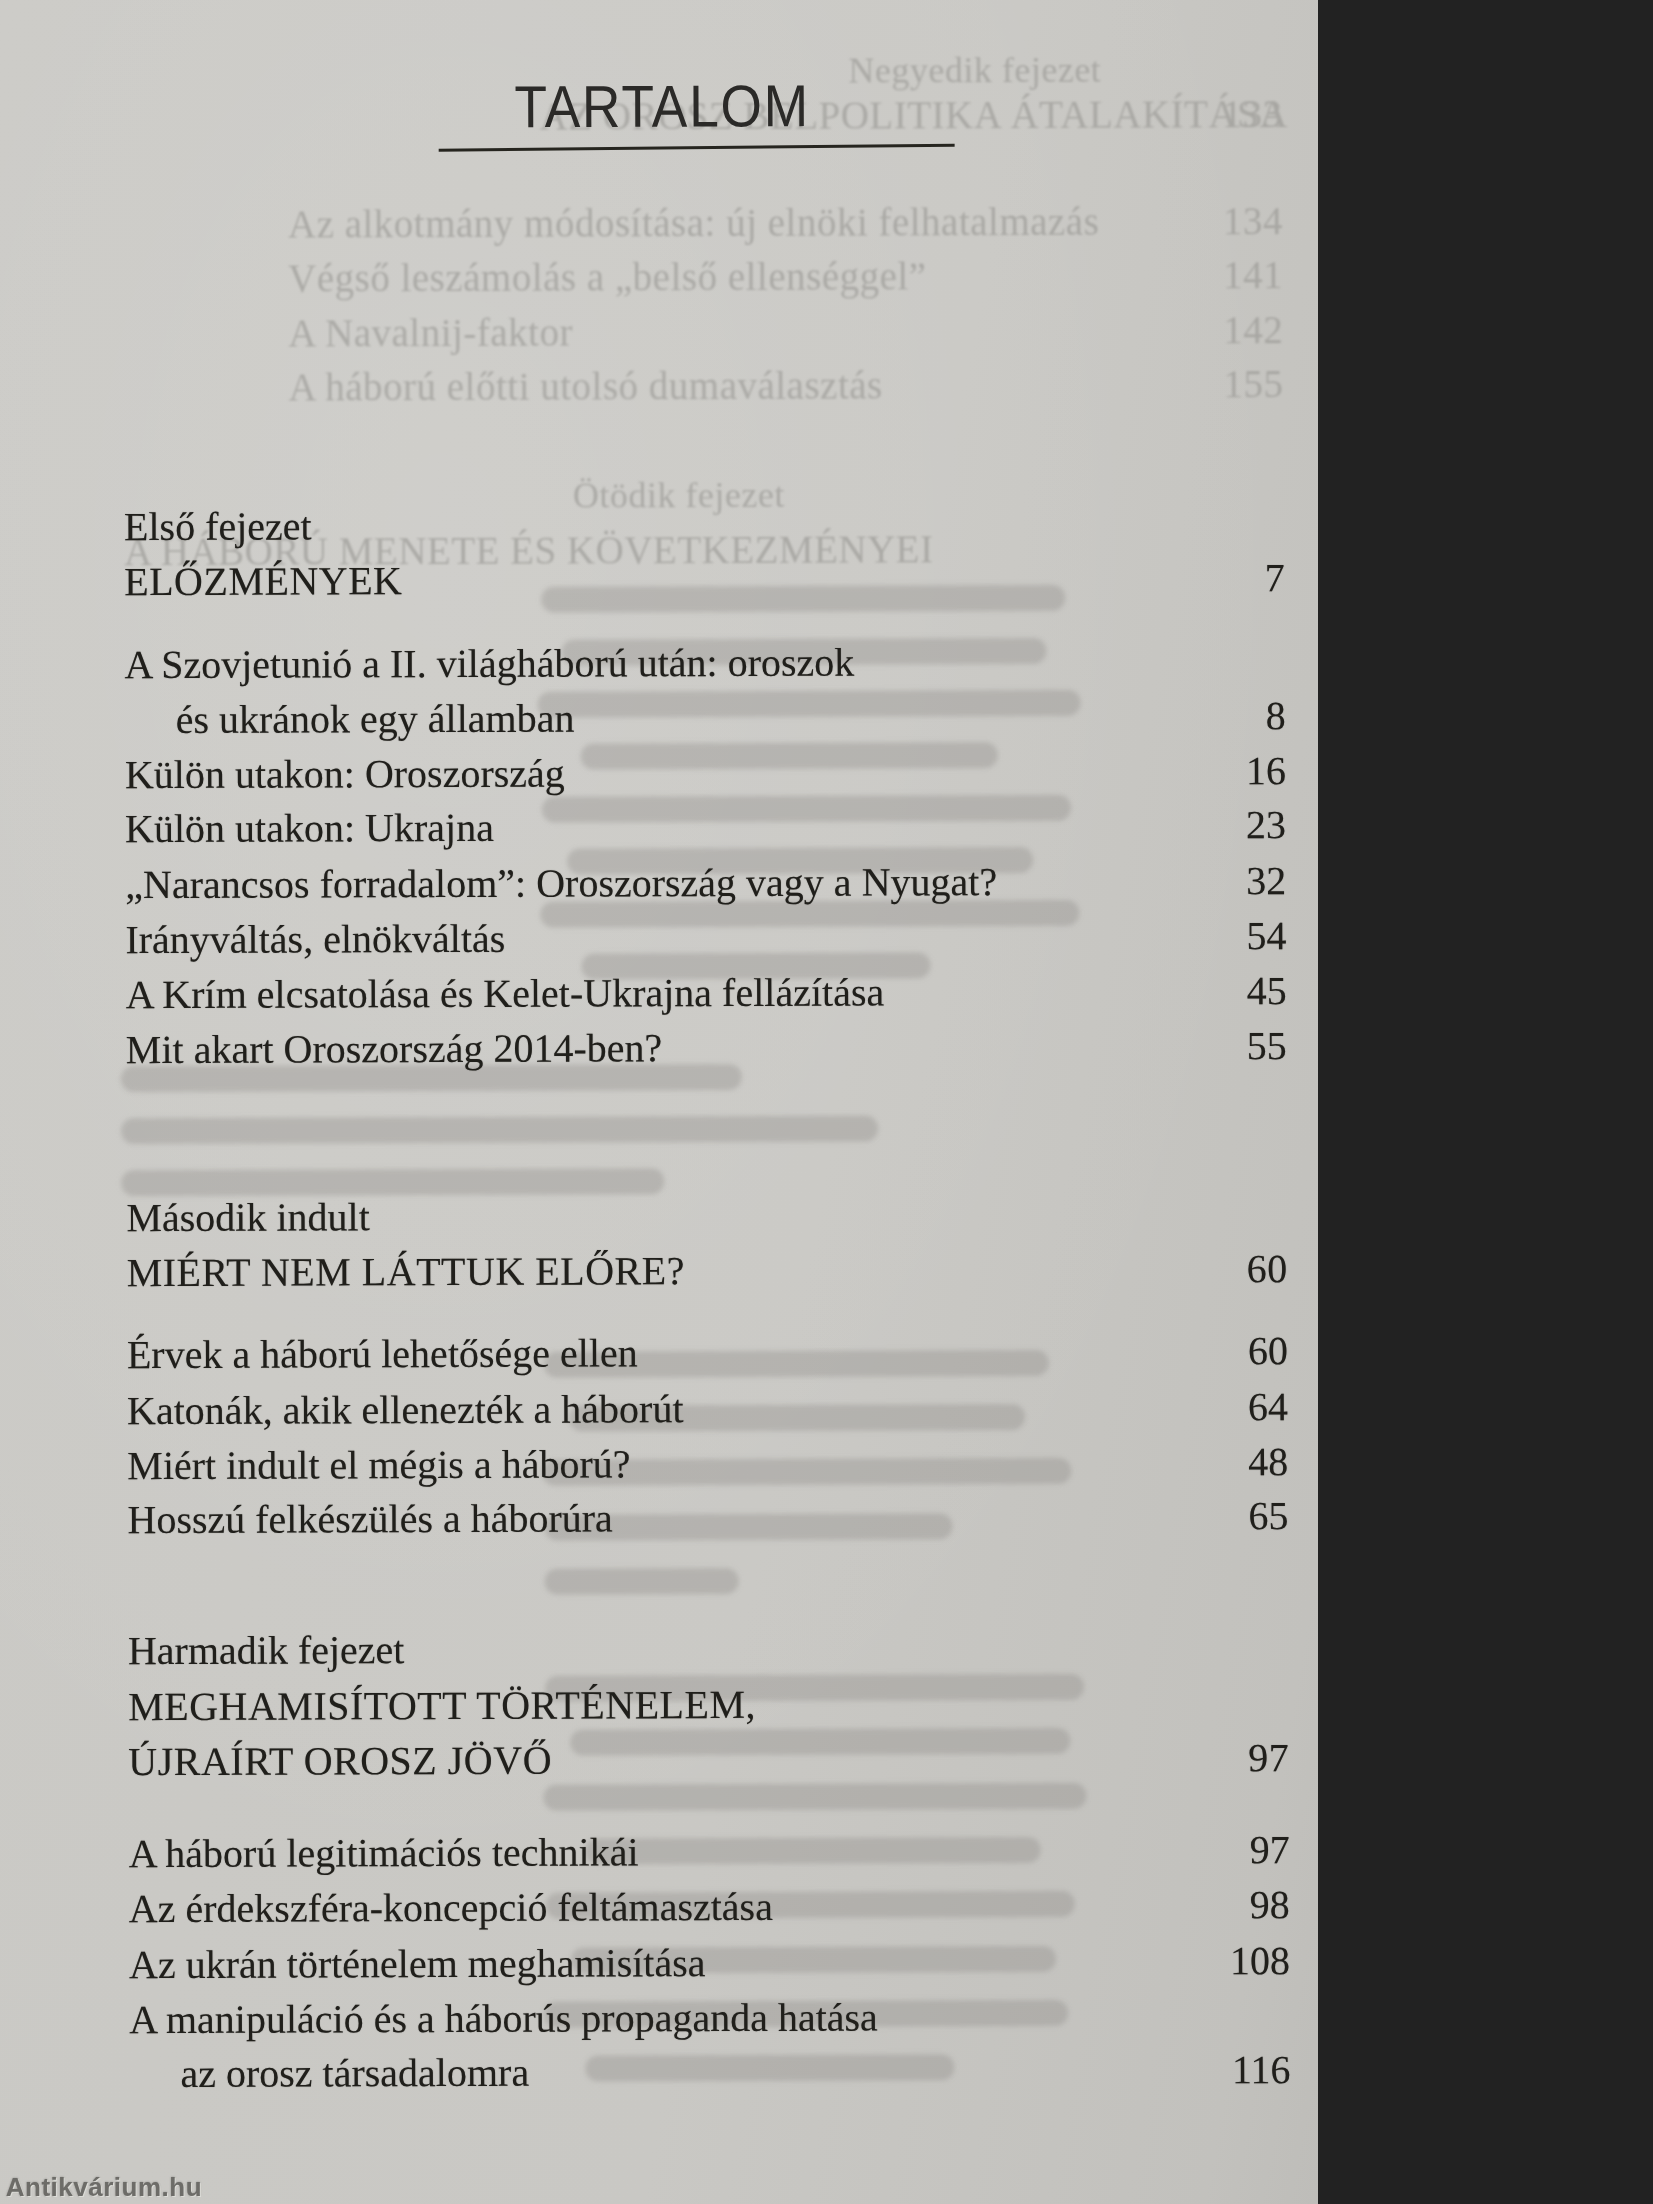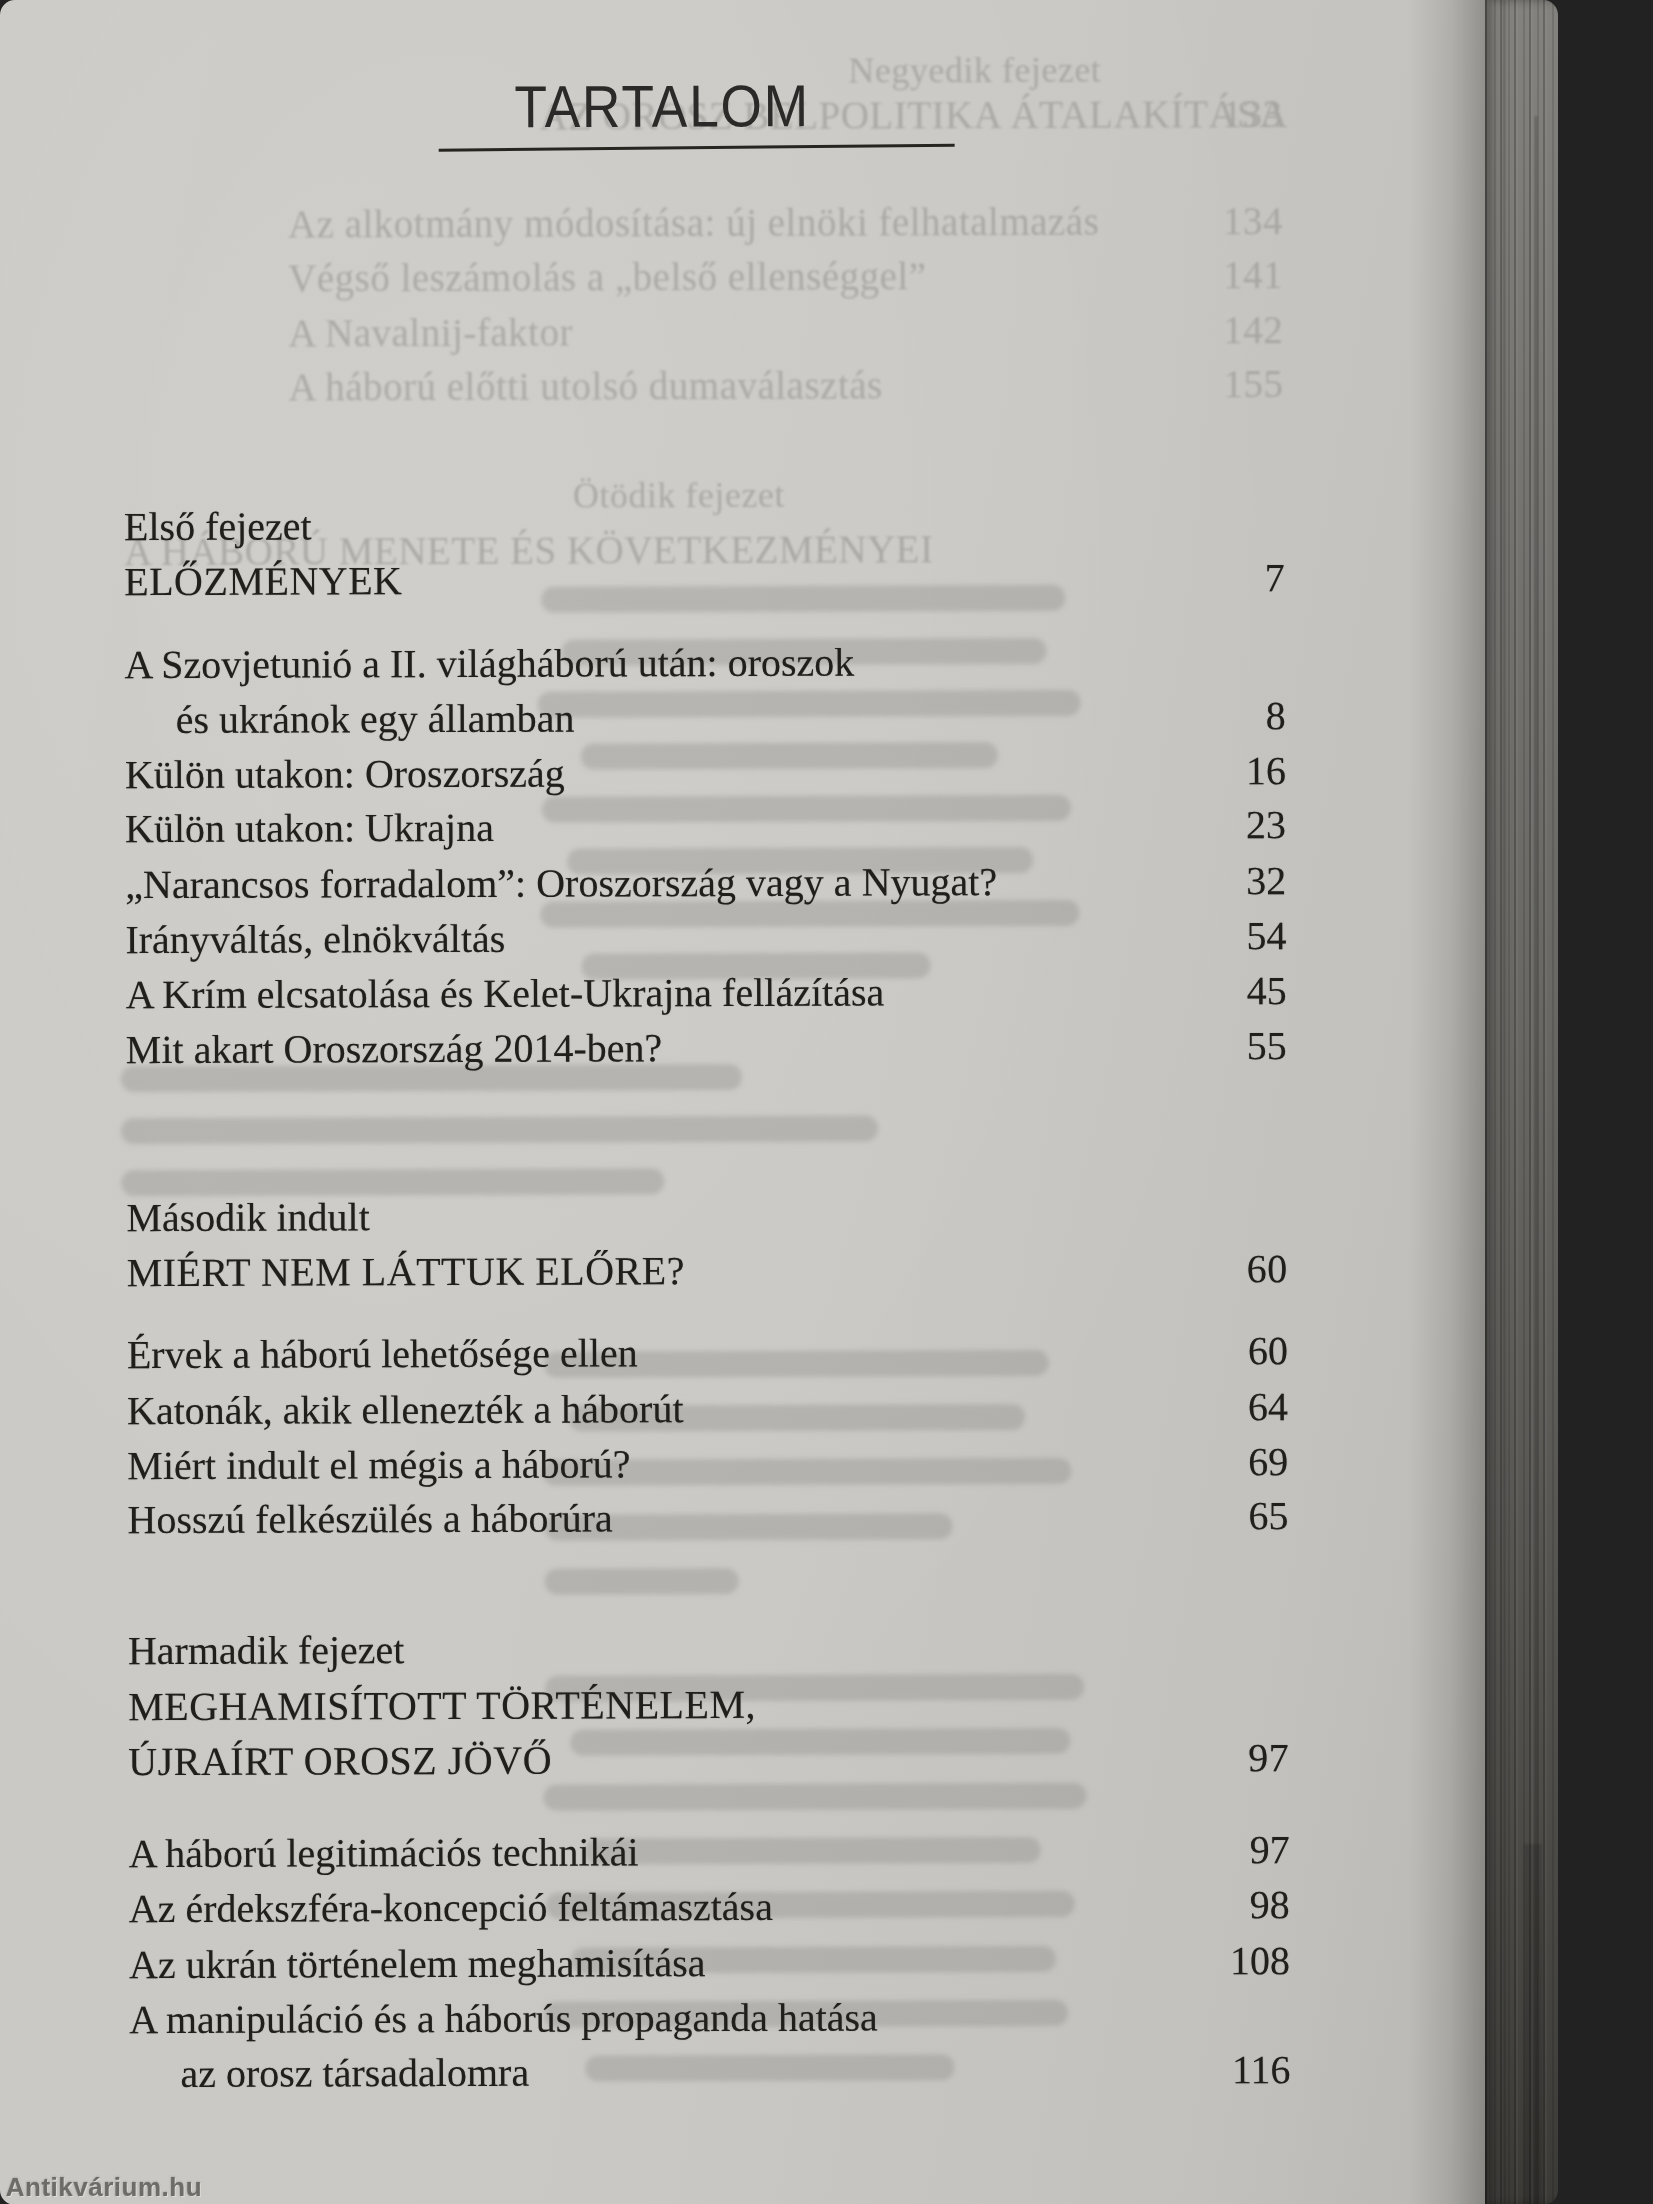--- a/index.html
+++ b/index.html
@@ -1,17 +1,17 @@
 <!DOCTYPE html>
 <html><head>
 <meta charset="utf-8">
 <style>
   html,body{margin:0;padding:0;background:#222;overflow:hidden;}
-  .photo{position:relative;width:1558px;height:2205px;overflow:hidden;
-         font-family:"Liberation Serif","DejaVu Serif",serif;border-radius:15px;}
+  .photo{position:relative;width:1318px;height:2205px;overflow:hidden;
+         font-family:"Liberation Serif","DejaVu Serif",serif;}
   
   .paper{position:absolute;left:0;top:0;width:1485px;height:2205px;
          background:
            radial-gradient(ellipse at 30% 25%, rgba(255,255,255,0.10), rgba(0,0,0,0) 60%),
            linear-gradient(100deg,#cbcac6 0%,#c9c8c4 55%,#c2c1bd 85%,#b8b7b3 100%);
   }
   .paper-shadow-right{position:absolute;top:0;left:1409px;width:76px;height:2205px;
          background:linear-gradient(90deg,rgba(0,0,0,0) 0%,rgba(0,0,0,0.10) 55%,rgba(0,0,0,0.26) 100%);}
   .content{position:absolute;left:0;top:0;width:1485px;height:2205px;transform:rotate(-0.2deg);}
   
@@ -107,21 +107,21 @@
           <div class="row entry" style="top: 749px;"><span class="txt">Külön utakon: Oroszország</span><span class="pg">16</span></div>
           <div class="row entry" style="top: 803px;"><span class="txt">Külön utakon: Ukrajna</span><span class="pg">23</span></div>
           <div class="row entry" style="top: 859px;"><span class="txt">„Narancsos forradalom”: Oroszország vagy a Nyugat?</span><span class="pg">32</span></div>
           <div class="row entry" style="top: 914px;"><span class="txt">Irányváltás, elnökváltás</span><span class="pg">54</span></div>
           <div class="row entry" style="top: 969px;"><span class="txt">A Krím elcsatolása és Kelet-Ukrajna fellázítása</span><span class="pg">45</span></div>
           <div class="row entry" style="top: 1024px;"><span class="txt">Mit akart Oroszország 2014-ben?</span><span class="pg">55</span></div>
           <div class="row label" style="top: 1192px;"><span class="txt">Második indult</span></div>
           <div class="row caps" style="top: 1247px;"><span class="txt">MIÉRT NEM LÁTTUK ELŐRE?</span><span class="pg">60</span></div>
           <div class="row entry" style="top: 1329px;"><span class="txt">Érvek a háború lehetősége ellen</span><span class="pg">60</span></div>
           <div class="row entry" style="top: 1385px;"><span class="txt">Katonák, akik ellenezték a háborút</span><span class="pg">64</span></div>
-          <div class="row entry" style="top: 1440px;"><span class="txt">Miért indult el mégis a háború?</span><span class="pg">69</span></div>
+          <div class="row entry" style="top: 1440px;"><span class="txt">Miért indult el mégis a háború?</span><span class="pg">48</span></div>
           <div class="row entry" style="top: 1494px;"><span class="txt">Hosszú felkészülés a háborúra</span><span class="pg">65</span></div>
           <div class="row label" style="top: 1625px;"><span class="txt">Harmadik fejezet</span></div>
           <div class="row caps" style="top: 1681px;"><span class="txt">MEGHAMISÍTOTT TÖRTÉNELEM,</span></div>
           <div class="row caps" style="top: 1736px;"><span class="txt">ÚJRAÍRT OROSZ JÖVŐ</span><span class="pg">97</span></div>
           <div class="row entry" style="top: 1828px;"><span class="txt">A háború legitimációs technikái</span><span class="pg">97</span></div>
           <div class="row entry" style="top: 1883px;"><span class="txt">Az érdekszféra-koncepció feltámasztása</span><span class="pg">98</span></div>
           <div class="row entry" style="top: 1939px;"><span class="txt">Az ukrán történelem meghamisítása</span><span class="pg">108</span></div>
           <div class="row entry" style="top: 1994px;"><span class="txt">A manipuláció és a háborús propaganda hatása</span></div>
           <div class="row entry" style="top: 2048px;"><span class="txt ind">az orosz társadalomra</span><span class="pg">116</span></div>
         </div>

